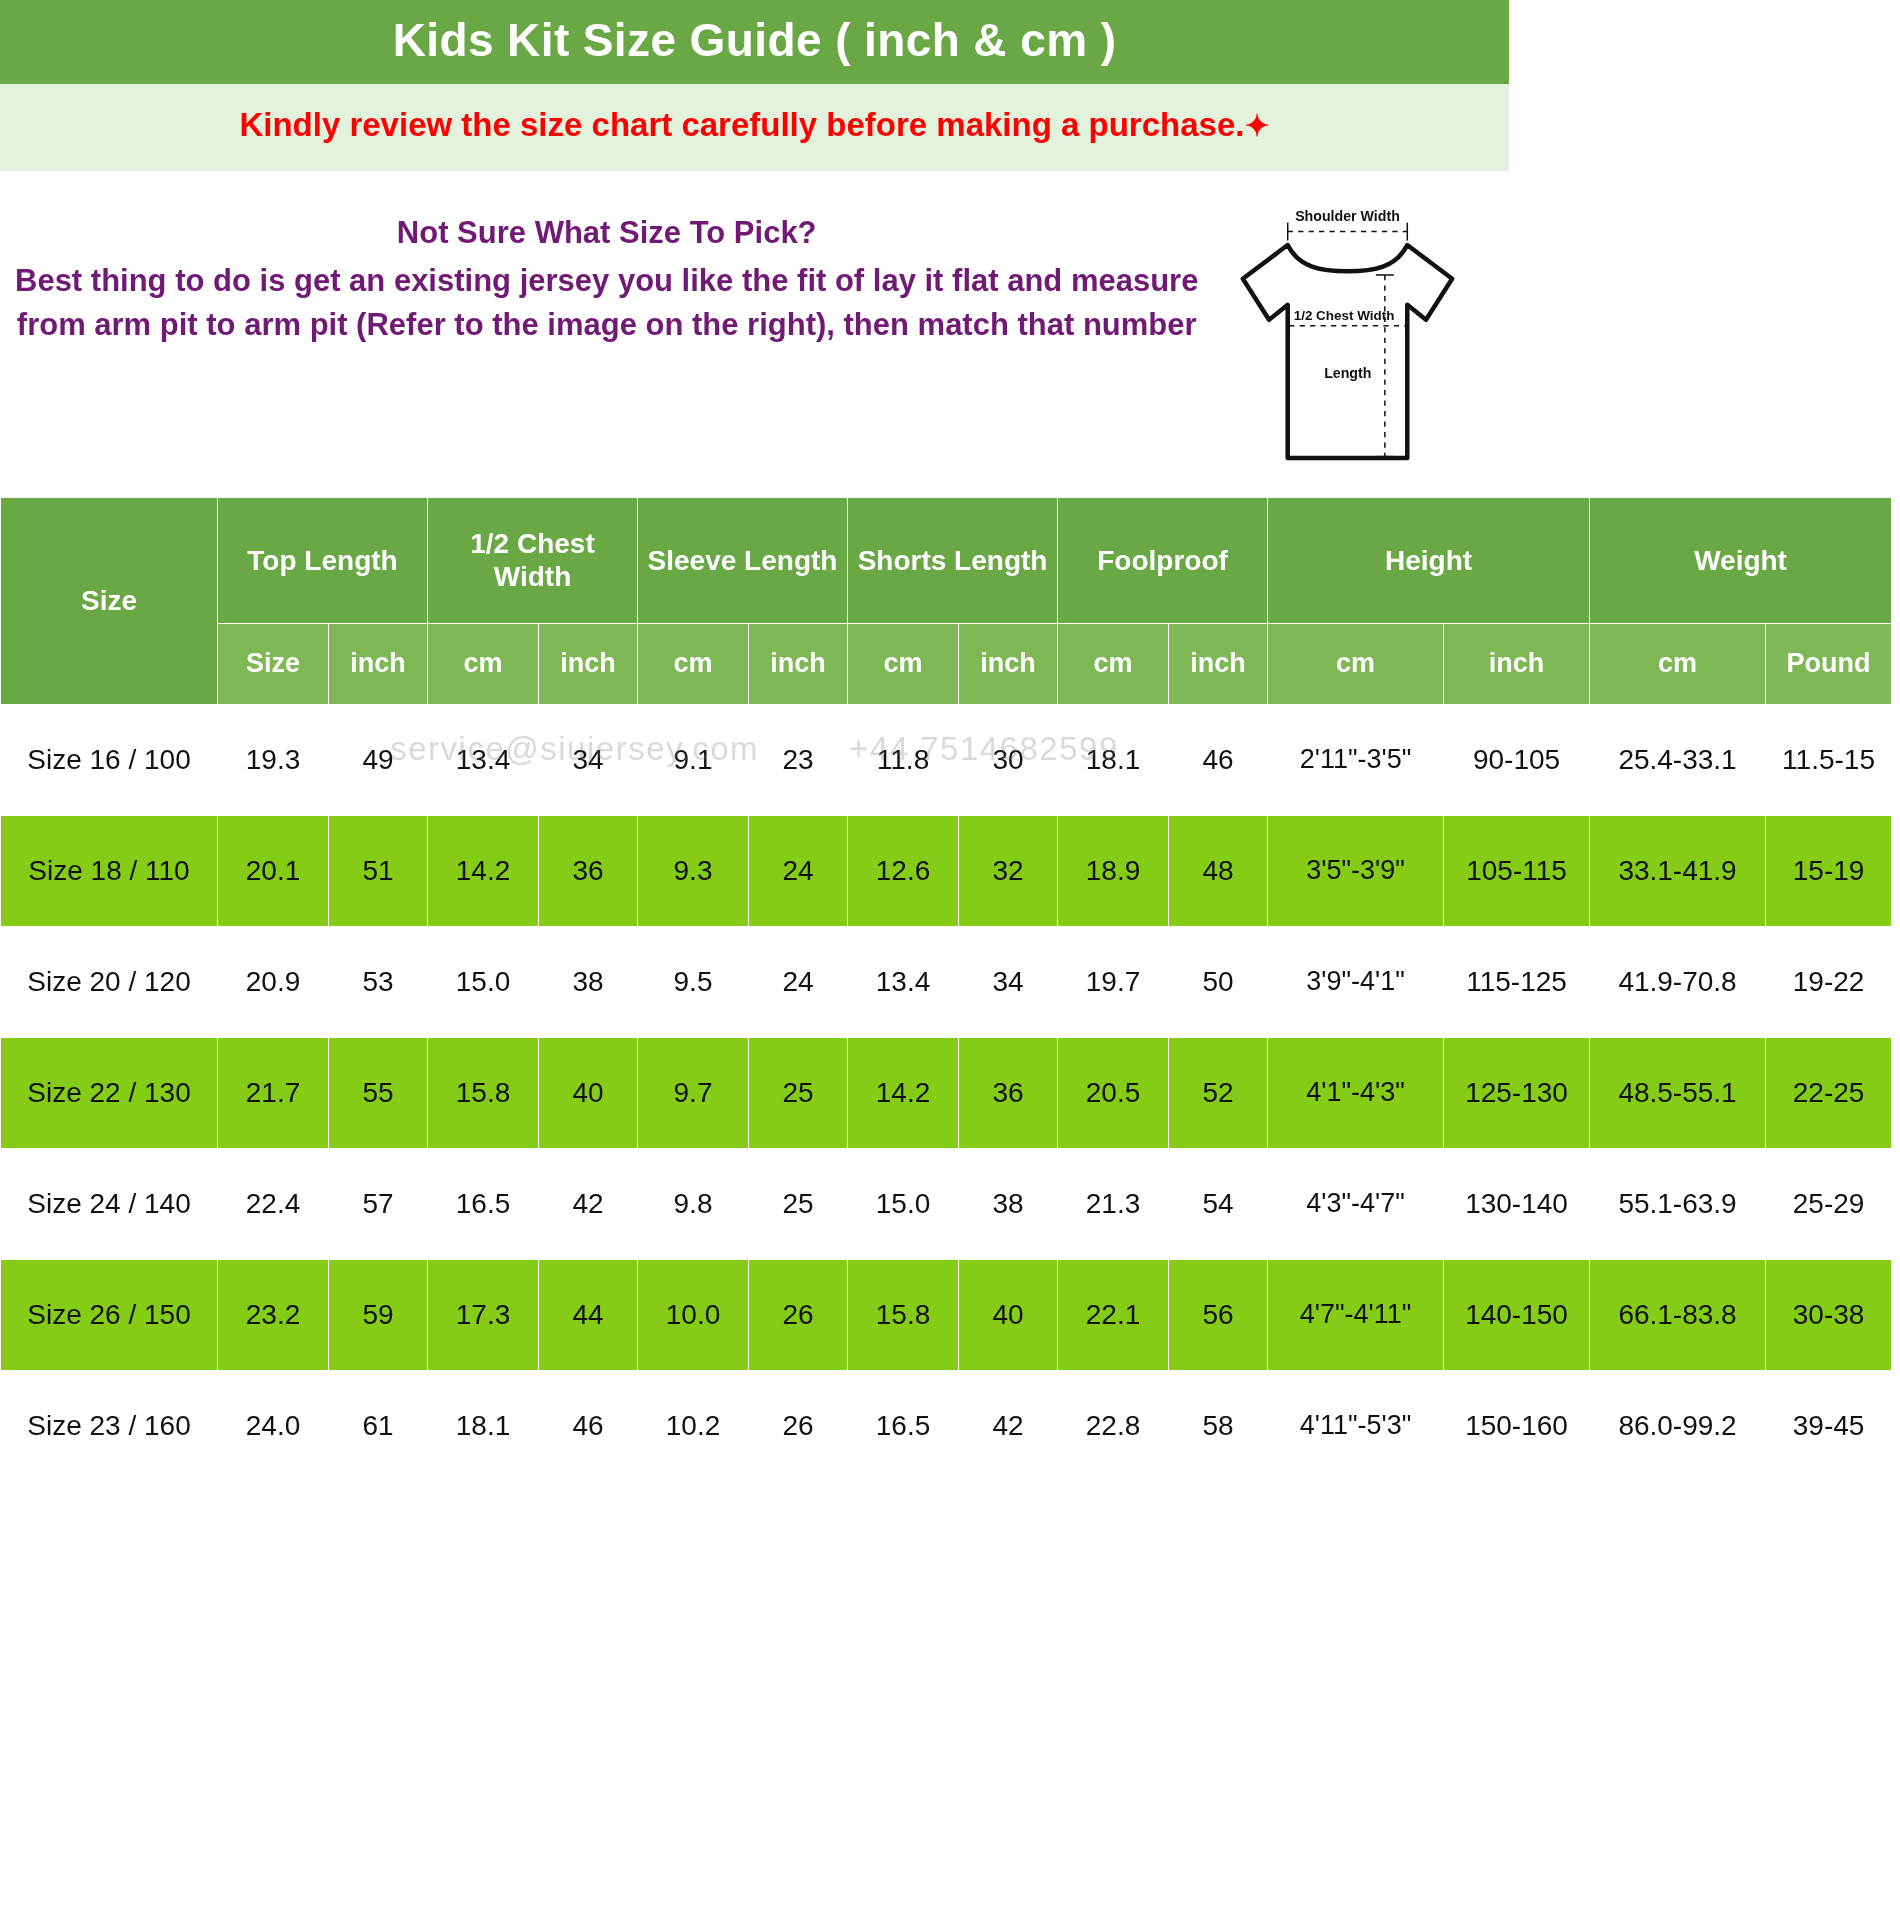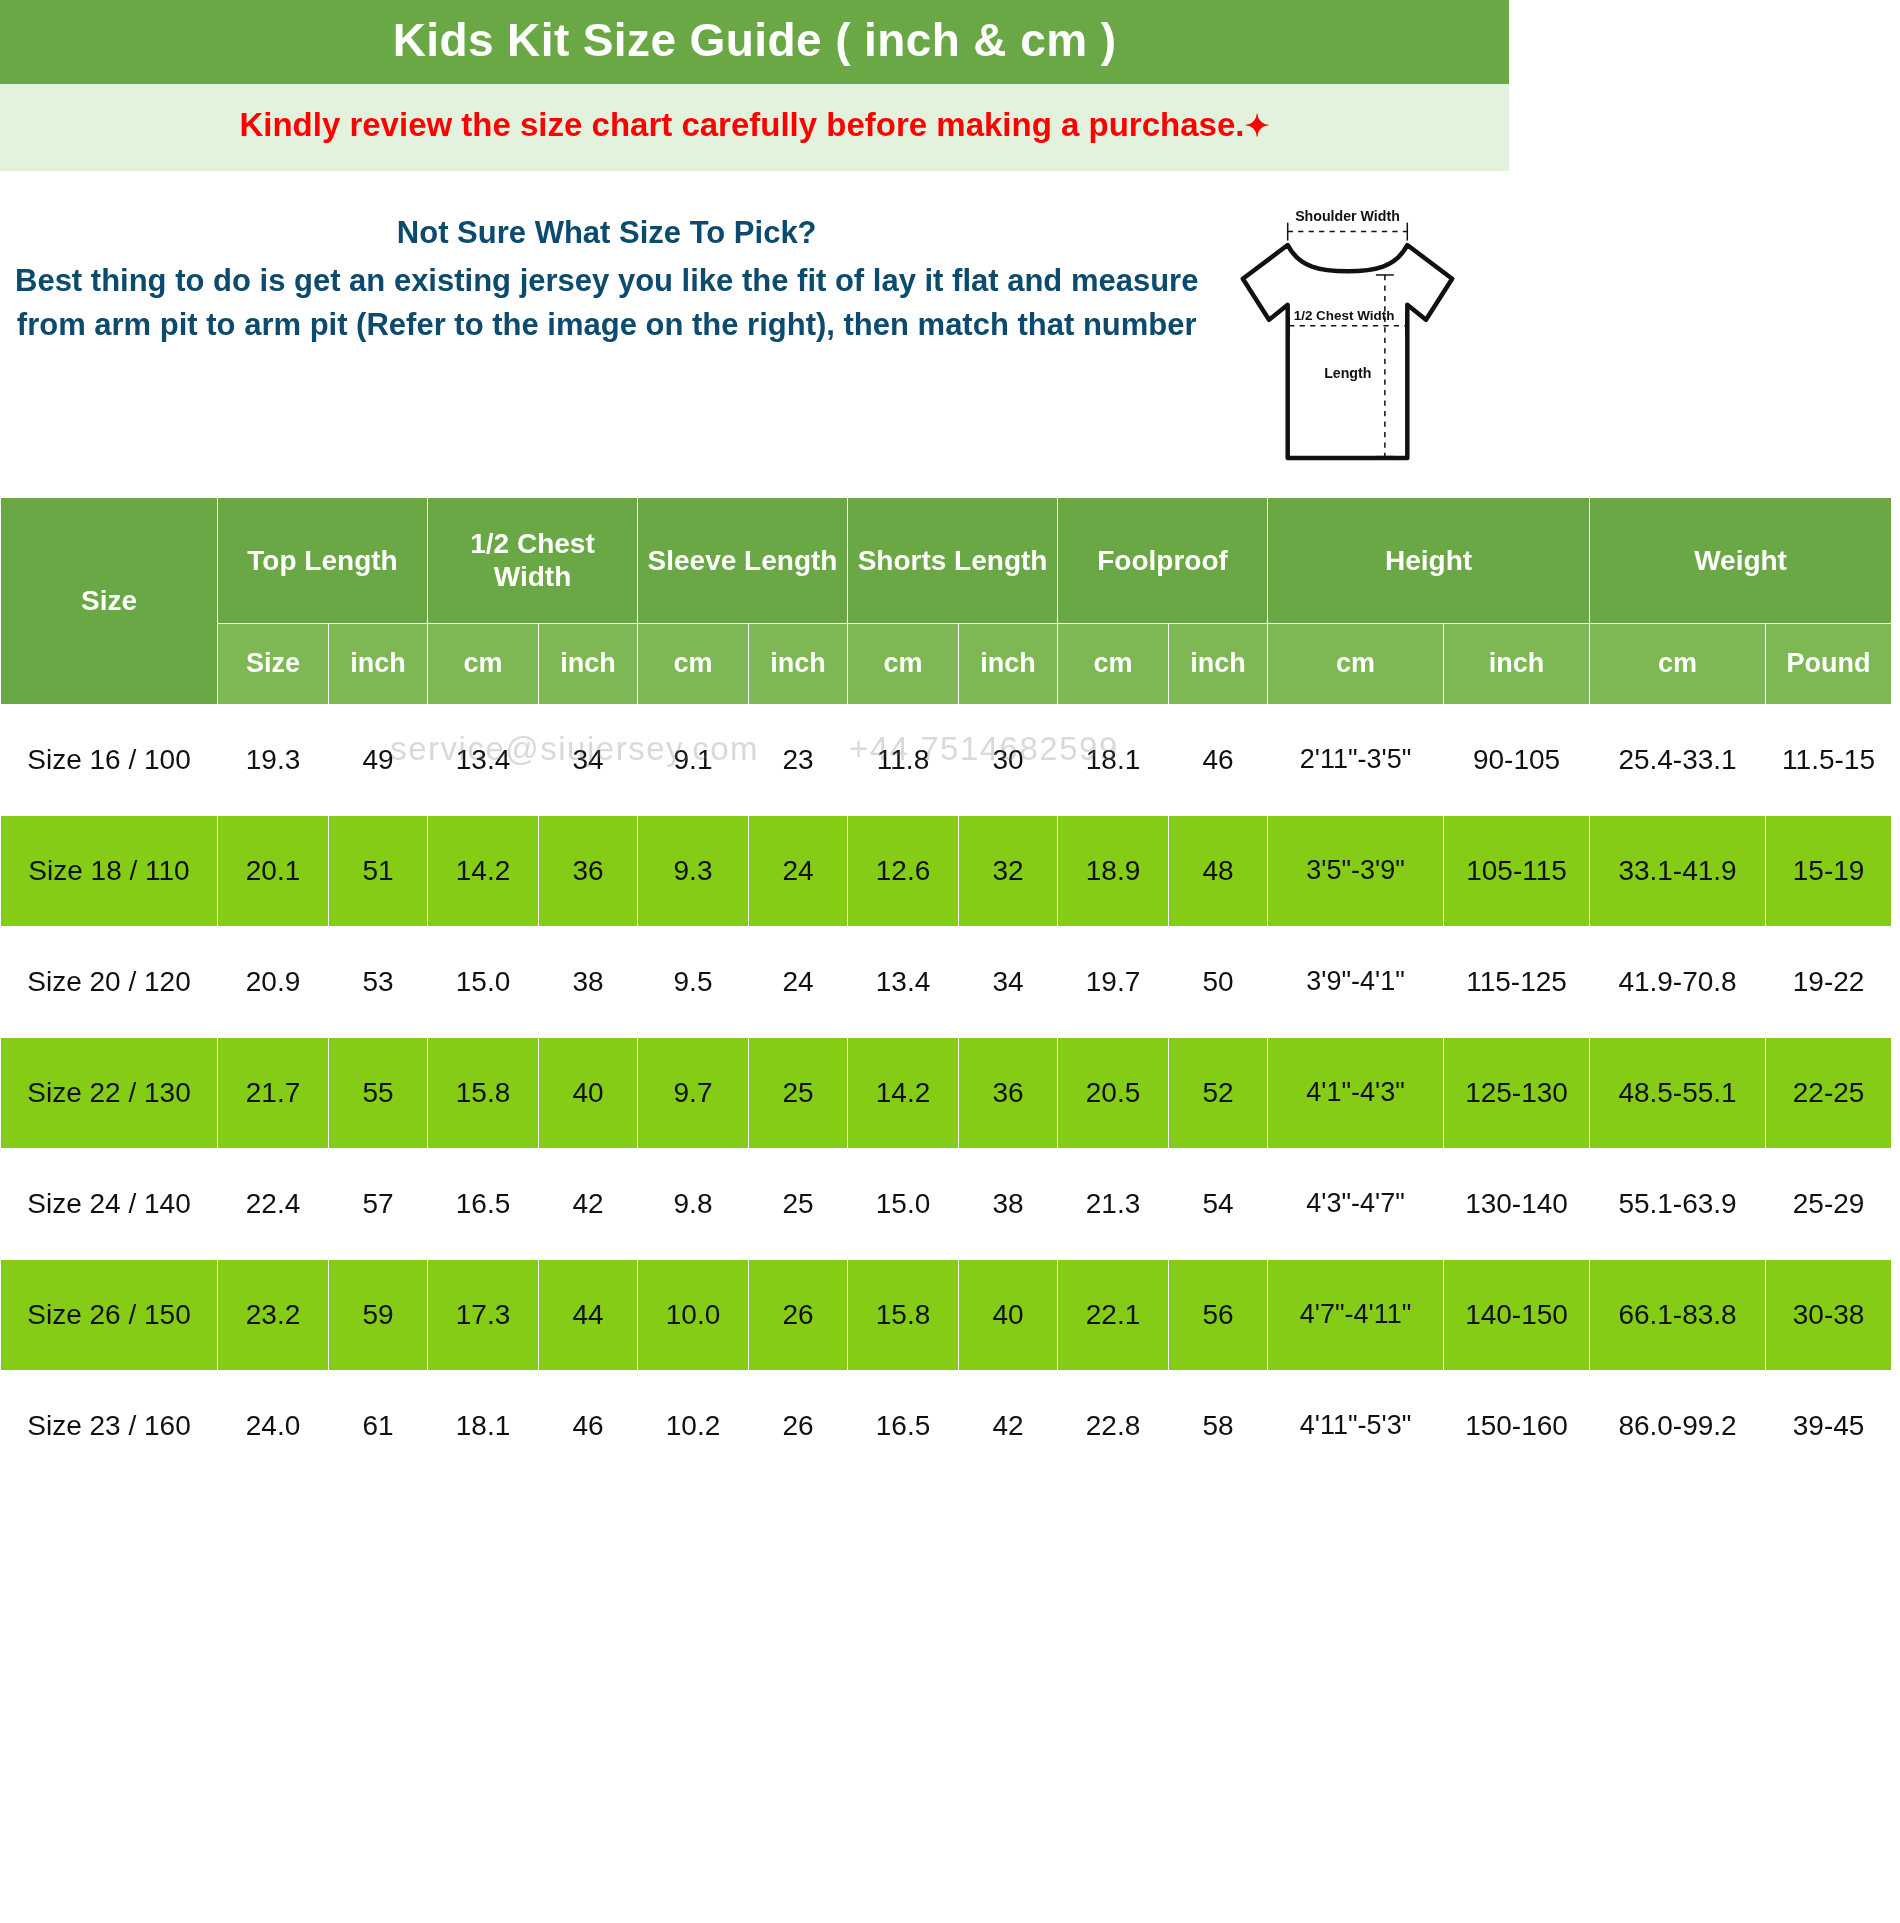--- a/index.html
+++ b/index.html
@@ -48,21 +48,21 @@
     display: flex;
     align-items: flex-start;
     background: #ffffff;
     padding: 21px 0 19.4px 0;
   }
   .help-text {
     flex: 1 1 auto;
     text-align: center;
     font-size: 31px;
     font-weight: bold;
-    color: #0c4a6e;
+    color: #701a75;
     line-height: 1.42;
     padding-left: 15px;
     padding-top: 16.4px;
   }
   .help-text .q { display: block; margin-bottom: 4.5px; }
   .help-text .l { display: block; white-space: nowrap; }
   .figure {
     flex: 0 0 314px;
     padding-right: 90px;
     padding-top: 6px;

